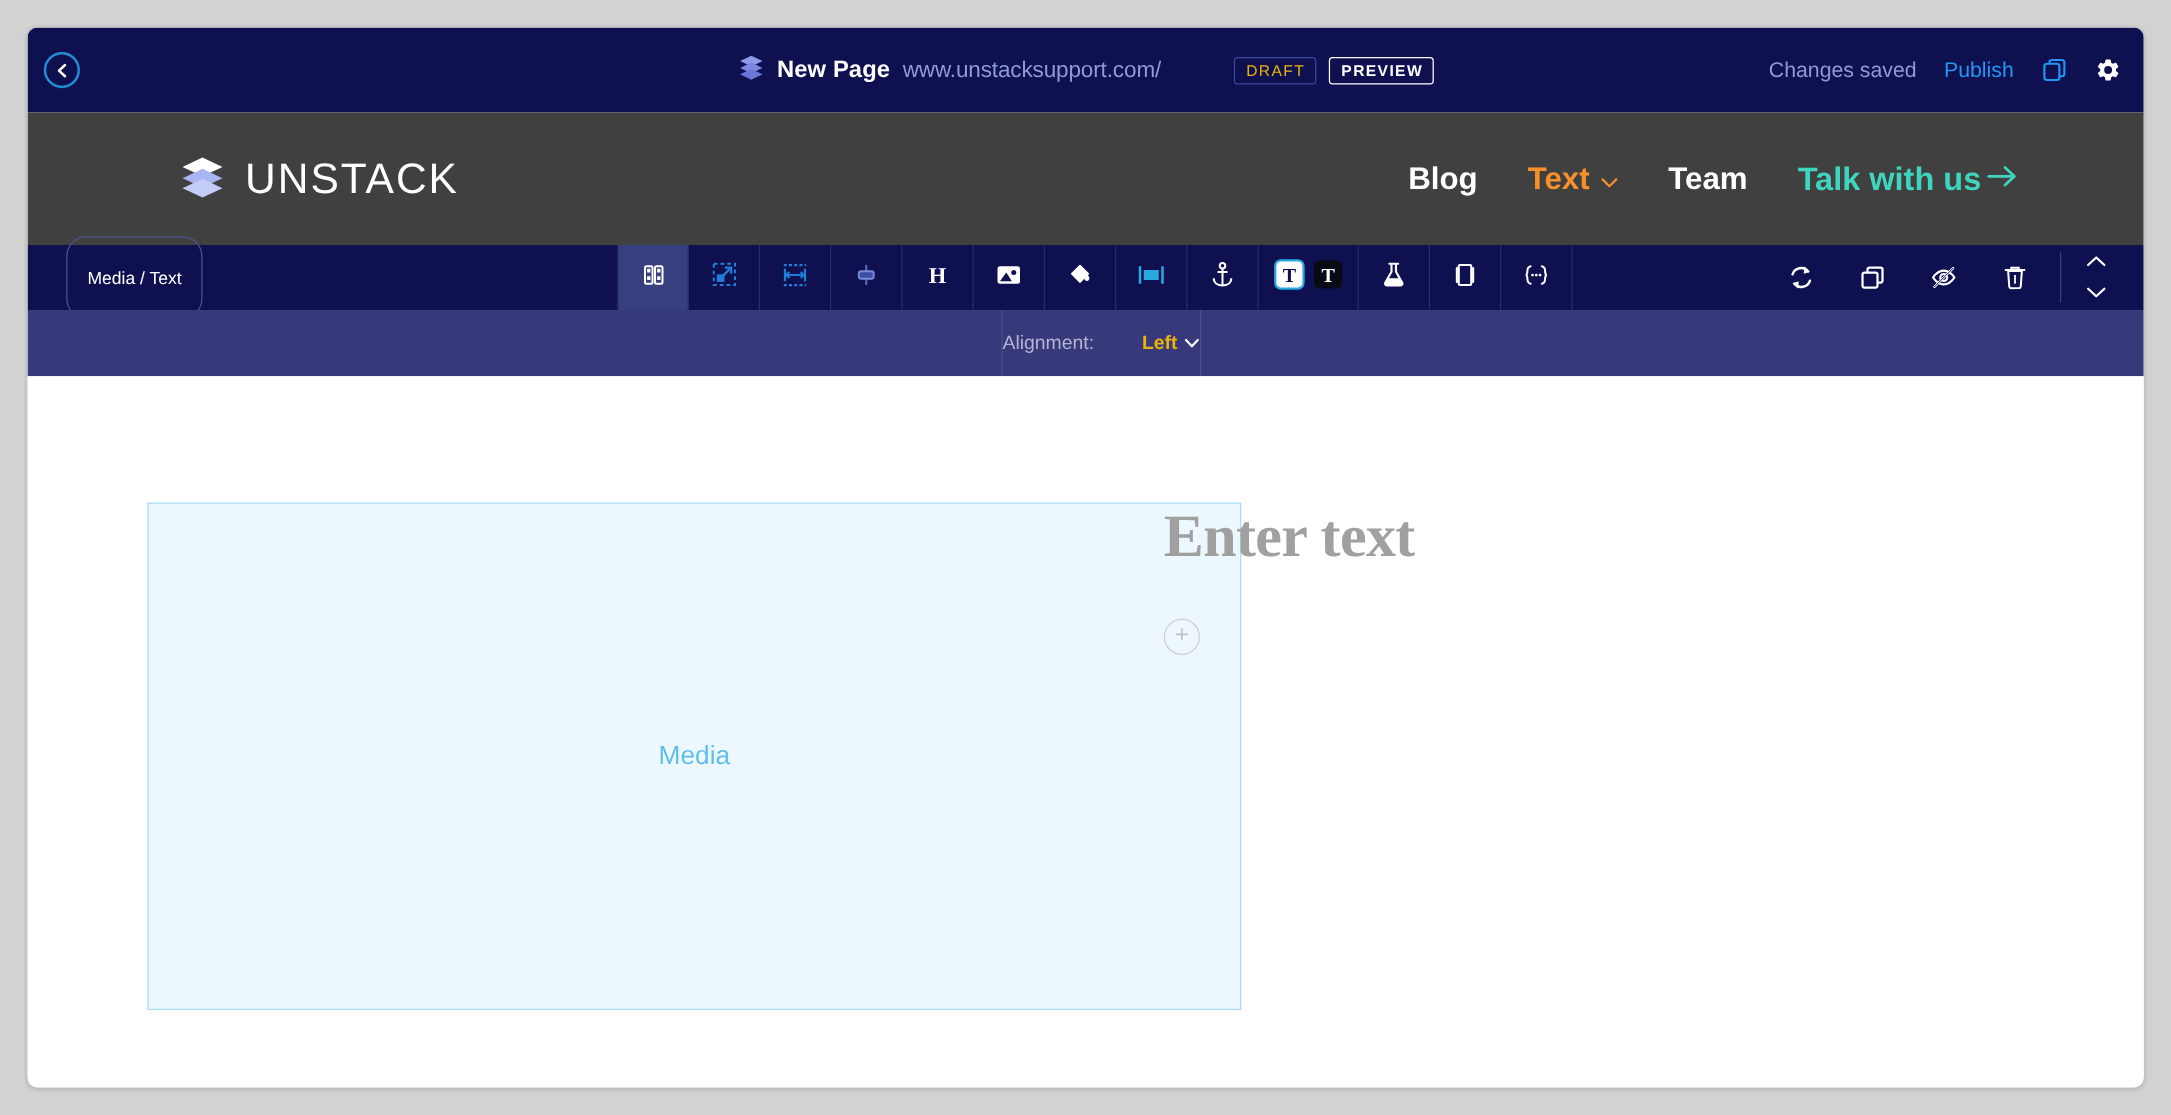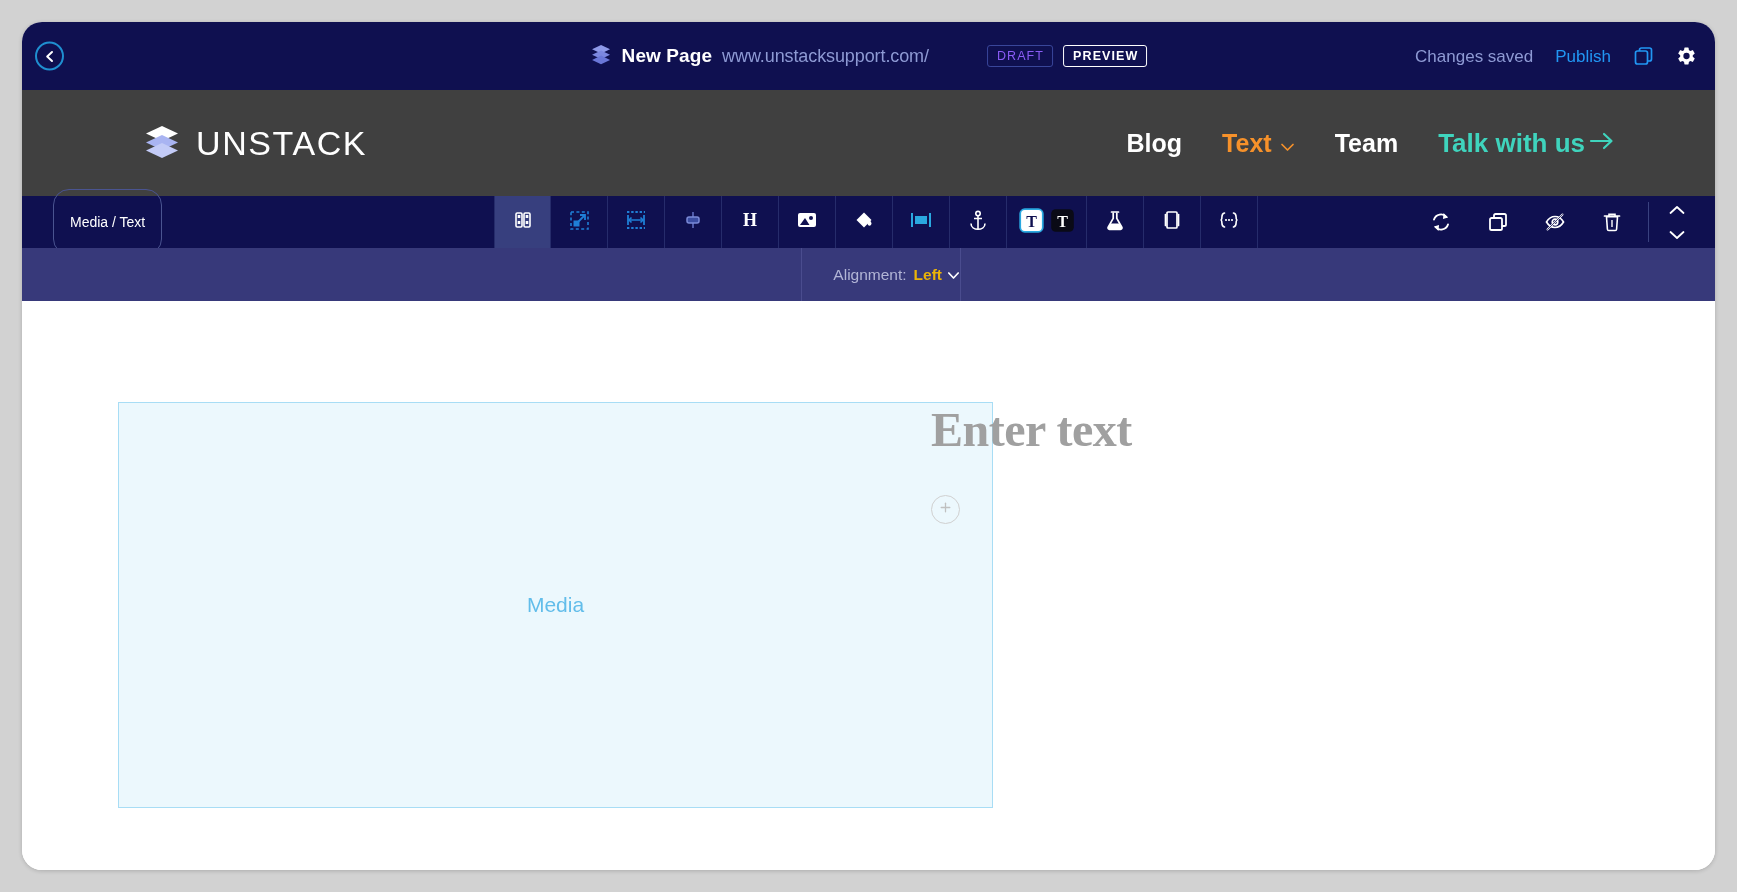--- a/index.html
+++ b/index.html
@@ -7,21 +7,21 @@
     width: 1737px; height: 892px;
     background: #d2d2d2;
     font-family: "Liberation Sans", sans-serif;
     overflow: hidden;
   }
   #app {
     position: absolute;
     left: 22px; top: 22px;
     width: 1693px; height: 848px;
     background: #ffffff;
-    border-radius: 20px;
+    border-radius: 8px;
     overflow: hidden;
     box-shadow: 0 1px 4px rgba(0,0,0,0.18);
   }
 
   
   .topbar {
     position: relative;
     height: 68px;
     background: #0f1050;
     display: flex;
@@ -52,21 +52,21 @@
   }
   .page-url {
     color: #8e9ad4; font-size: 18px; font-weight: 400;
     letter-spacing: -0.1px;
   }
   .chip {
     font-size: 12.5px; letter-spacing: 1.1px;
     padding: 3px 8px 3px 9px;
     border-radius: 3px; font-weight: 500;
   }
-  .chip-draft { color: #8b5cf6; border: 1px solid #39469a; margin-left: 48px; }
+  .chip-draft { color: #eab308; border: 1px solid #39469a; margin-left: 48px; }
   .chip-preview { color: #ffffff; border: 1.6px solid #ffffff; font-weight: 600; }
 
   .topbar-right {
     position: absolute; right: 18px; top: 50%;
     transform: translateY(-50%);
     display: flex; align-items: center; gap: 22px;
   }
   .changes-saved { color: #8e9ad4; font-size: 17px; }
   .publish { color: #2196f3; font-size: 17px; cursor: pointer; }
   .tb-icon { cursor: pointer; display: flex; align-items: center; }
@@ -156,21 +156,21 @@
     height: 53px;
     background: #37397a;
     display: flex; align-items: stretch;
   }
   .align-cell {
     position: absolute;
     left: 779px; top: 0; bottom: 0;
     width: 160px;
     border-left: 1px solid #4a4c8e;
     border-right: 1px solid #4a4c8e;
-    display: flex; align-items: center; justify-content: flex-end;
+    display: flex; align-items: center; justify-content: space-between;
     gap: 7px;
     cursor: pointer;
   }
   .align-label { color: #b2b5d6; font-size: 15.5px; }
   .align-value {
     color: #eab308; font-size: 15.5px; font-weight: 700;
     display: flex; align-items: center; gap: 5px;
   }
 
   

